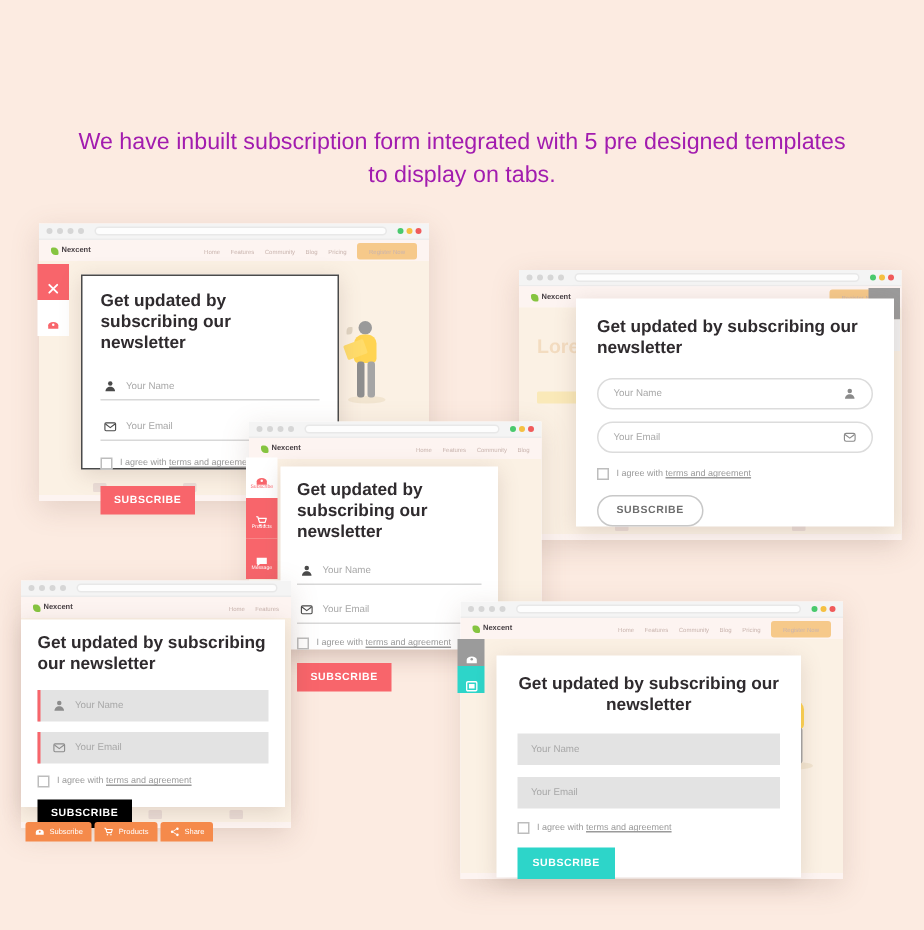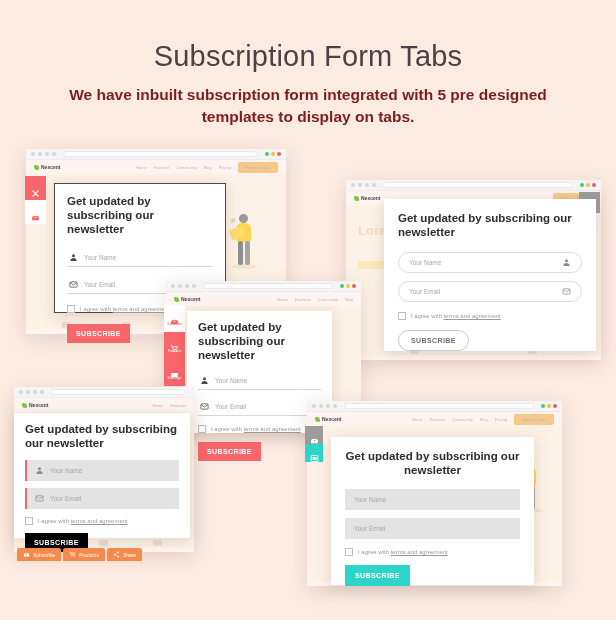--- a/index.html
+++ b/index.html
@@ -13,21 +13,21 @@
 
   
   .page-title {
     position: absolute; left: 0; top: 40px; width: 616px;
     text-align: center; font-size: 29px; font-weight: 400;
     color: #4A4246; letter-spacing: .2px;
   }
   .page-sub {
     position: absolute; left: 48px; top: 84px; width: 520px;
     text-align: center; font-size: 15.5px; line-height: 22px;
-    color: #7f1d1d; font-weight: 700;
+    color: #a21caf; font-weight: 400;
   }
 
   
   .win {
     position: absolute;
     background: #FFFFFF;
     box-shadow: 0 5px 18px rgba(120,90,80,.18);
     overflow: hidden;
   }
   .chrome {
@@ -126,21 +126,20 @@
     background: #F58A4B; color: #fff; font-size: 5px;
     padding: 3px 6px; border-radius: 2px 2px 0 0;
   }
   .btab .tico { width: 7px; height: 7px; }
 </style>
 </head>
 <body>
 
 <div class="stage">
 
-  <div class="page-title">Subscription Form Tabs</div>
   <div class="page-sub">We have inbuilt subscription form integrated with 5 pre designed templates to display on tabs.</div>
 
   <div class="win" style="left:26px; top:149px; width:260px; height:185px;">
     <div class="chrome">
       <span class="cdot"></span>
       <span class="cdot"></span>
       <span class="cdot"></span>
       <span class="cdot"></span>
       <span class="cbar"></span>
       <span class="cdots-r">

